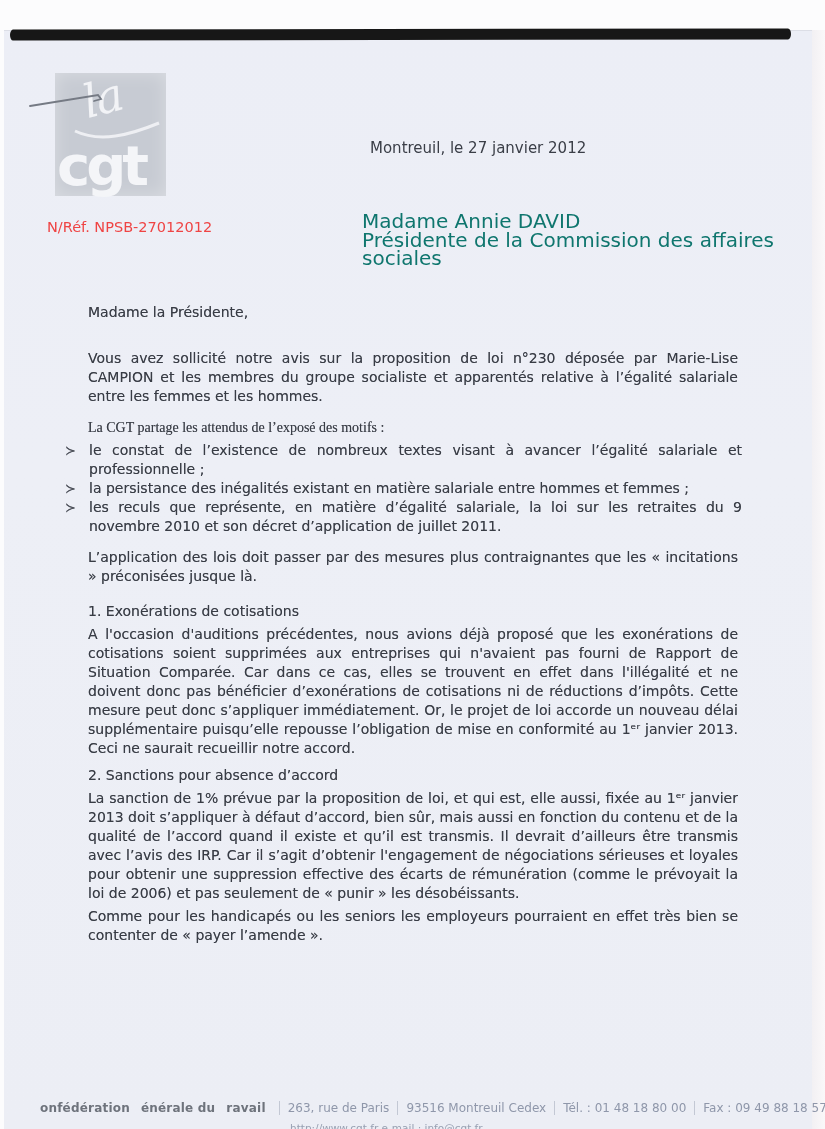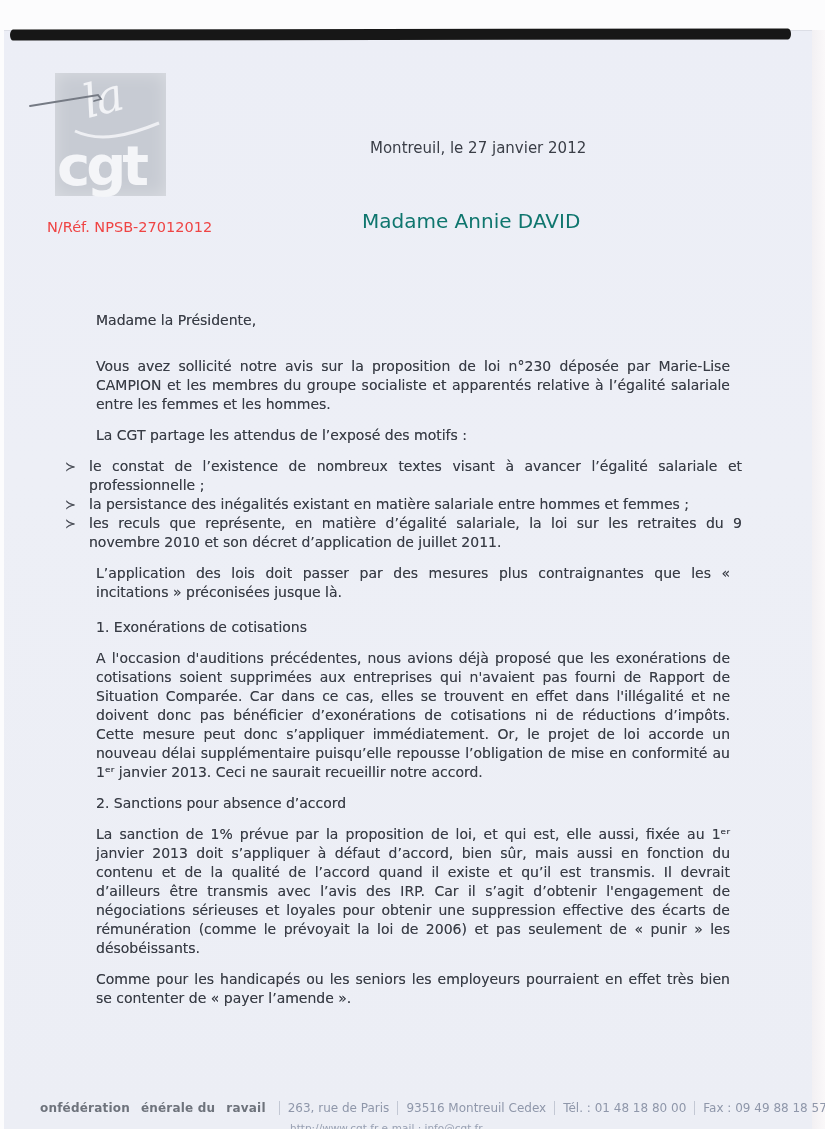--- a/index.html
+++ b/index.html
@@ -47,24 +47,24 @@
   
   .date-line{position:absolute;left:370px;top:139px;font-size:15px;color:#3a3e47;}
   .ref-line{position:absolute;left:47px;top:219px;font-size:14.5px;color:#ef4444;}
   .recipient{position:absolute;left:362px;top:212px;font-size:20px;color:#0f766e;line-height:18.5px;}
   
   .content{
     position:absolute;left:84px;top:299px;width:658px;
     font-size:14px;line-height:19px;color:#383c45;
     text-shadow:0 0 0.4px rgba(56,60,70,0.55);
   }
-  .content p{margin:12px;text-align:justify;}
+  .content p{margin:4px;text-align:justify;}
   .sal{margin-bottom:27px !important;text-align:left !important;}
   .p1{margin-bottom:12px !important;}
-  .intro{text-align:left;}
+  .intro{text-align:left;font-family:Liberation Serif, serif;}
   .bullets{margin:0 0 12px 0;padding:0 0 0 5px;list-style:none;}
   .bullet-row{position:relative;margin:0;}
   .bullet-marker{position:absolute;left:-24px;top:0;font-size:13px;color:#4a4e57;}
   .bullet-text{text-align:justify;}
   .pApp{margin-bottom:16px !important;}
   .pCest{margin-bottom:15px !important;}
   .sec-title{text-align:right;}
   .s1body{margin-bottom:8px !important;}
   
   .footer{
@@ -96,20 +96,21 @@
   <div class="logo-cgt">cgt</div>
 </div>
 <svg class="paperclip" width="85" height="32" viewBox="0 0 85 32">
   <path d="M2 20 L70 9 L73 13 L66 15" stroke="#757a84" stroke-width="1.8" fill="none" stroke-linecap="round"></path>
 </svg>
 
 <div class="date-line">Montreuil, le 27 janvier 2012</div>
 <div class="ref-line">N/Réf. NPSB-27012012</div>
 <div class="recipient">
   <div>Madame Annie DAVID</div>
+  <div>Présidente de la Commission des affaires sociales</div>
 </div>
 
 <div class="content">
   <p class="sal">Madame la Présidente,</p>
   <p class="p1">Vous avez sollicité notre avis sur la proposition de loi n°230 déposée par Marie-Lise CAMPION et les membres du groupe socialiste et apparentés relative à l’égalité salariale entre les femmes et les hommes.</p>
   <p class="intro">La CGT partage les attendus de l’exposé des motifs :</p>
   <ul class="bullets">
       <li class="bullet-row">
         <span class="bullet-marker">≻</span>
         <div class="bullet-text">le constat de l’existence de nombreux textes visant à avancer l’égalité salariale et professionnelle ;</div>

